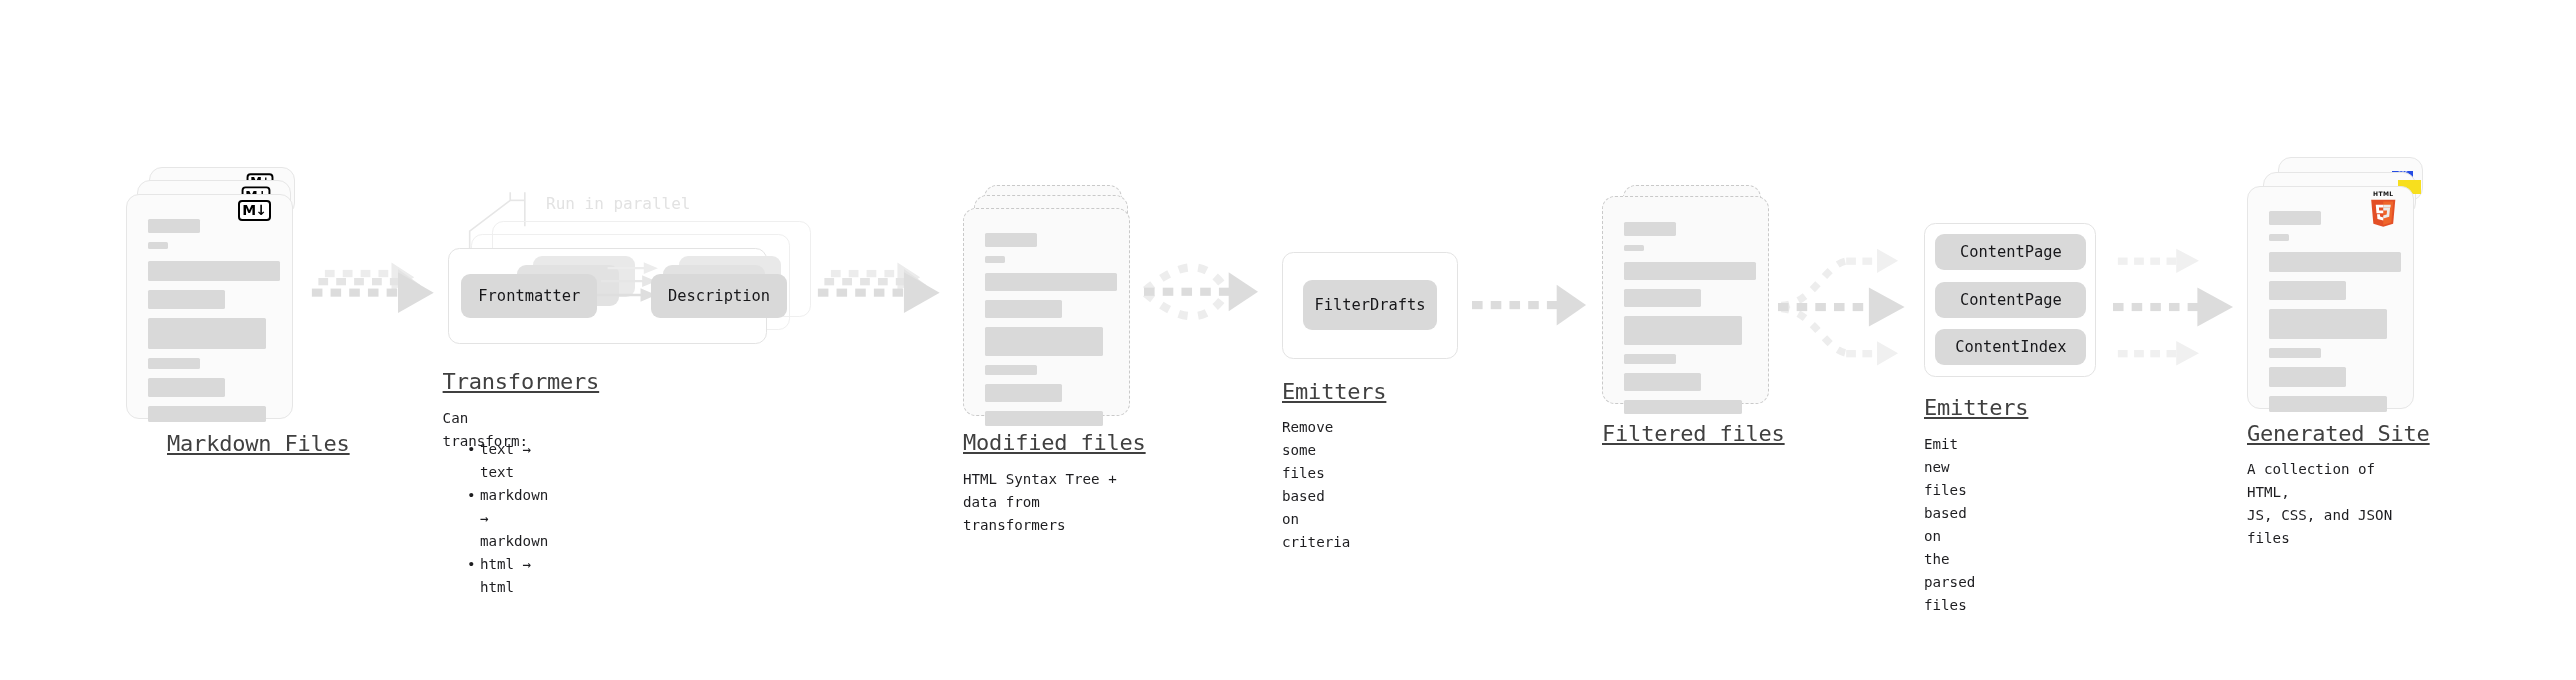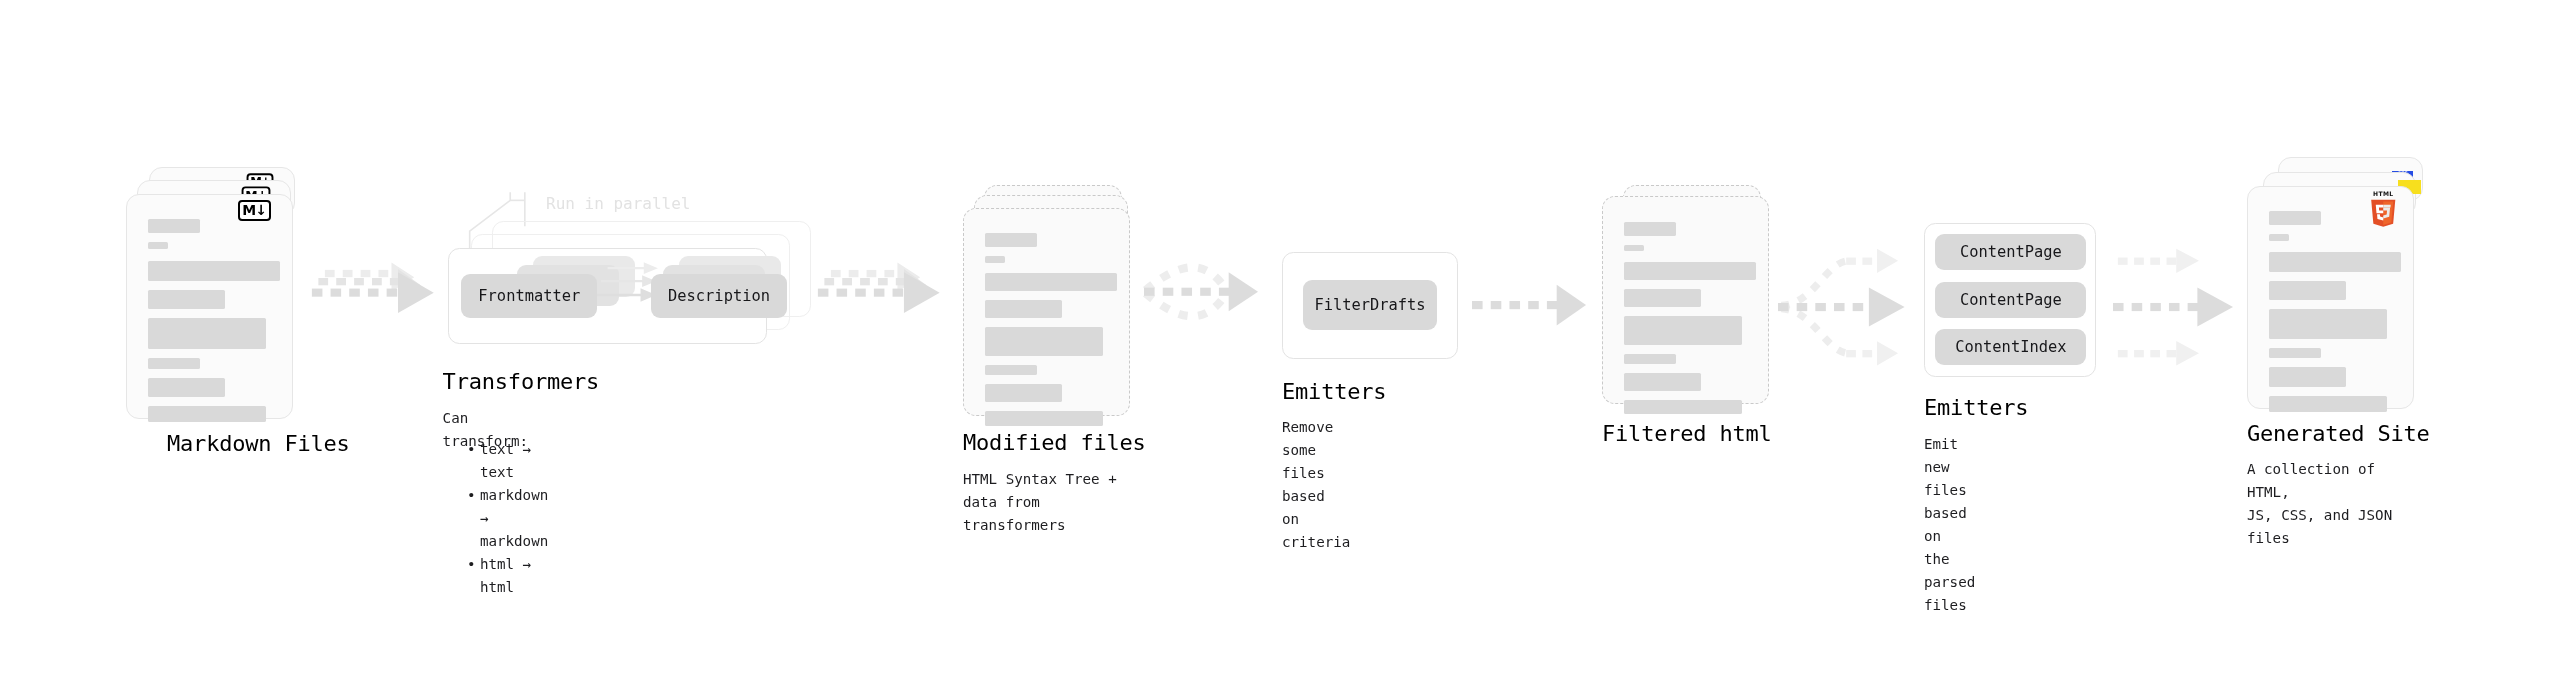--- a/index.html
+++ b/index.html
@@ -104,23 +104,24 @@
     white-space: nowrap;
     letter-spacing: 0px;
   }
   .chip.ghost-a { background: #e9e9e9; color: transparent; }
   .chip.ghost-b { background: #e2e2e2; color: transparent; }
 
   
   .title {
     position: absolute;
     font-size: 22px;
-    color: #000000;
+    color: #404040;
     white-space: nowrap;
     letter-spacing: -0.2px;
+    text-decoration: underline;
   }
   .subtitle {
     position: absolute;
     font-size: 14.2px;
     line-height: 1.62;
     color: #1d1d20;
     white-space: pre-line;
   }
   .annot {
     position: absolute;
@@ -340,21 +341,21 @@
           <div class="sk" style="width:19.5px; height:6.5px; margin-bottom:10.6px;"></div>
           <div class="sk" style="width:132px; height:18px;"></div>
           <div class="sk" style="width:77px; height:18px;"></div>
           <div class="sk" style="width:118px; height:29px;"></div>
           <div class="sk" style="width:52px; height:9.8px;"></div>
           <div class="sk" style="width:77px; height:18px;"></div>
           <div class="sk" style="width:118px; height:14.6px;"></div>
         </div>
       </div>
     </div>
-    <div class="title" style="left:0px; top:236px;">Filtered html</div>
+    <div class="title" style="left:0px; top:236px;">Filtered files</div>
   </div>
 
   <svg class="arrowsvg" style="left:1778px; top:234px;" width="142" height="138" viewBox="0 0 175 170">
     <path d="M 4 88 C 44 86, 58 36, 86 33" fill="none" stroke="#ededed" stroke-width="9" stroke-dasharray="10 12"></path>
     <path d="M 4 92 C 44 94, 58 144, 86 147" fill="none" stroke="#ededed" stroke-width="9" stroke-dasharray="10 12"></path>
     <g fill="#f0f0f0">
       <rect x="84" y="29" width="12" height="9"></rect>
         <rect x="104" y="29" width="12" height="9"></rect>
       <polygon points="122,18 148,33 122,48"></polygon>
     </g>

